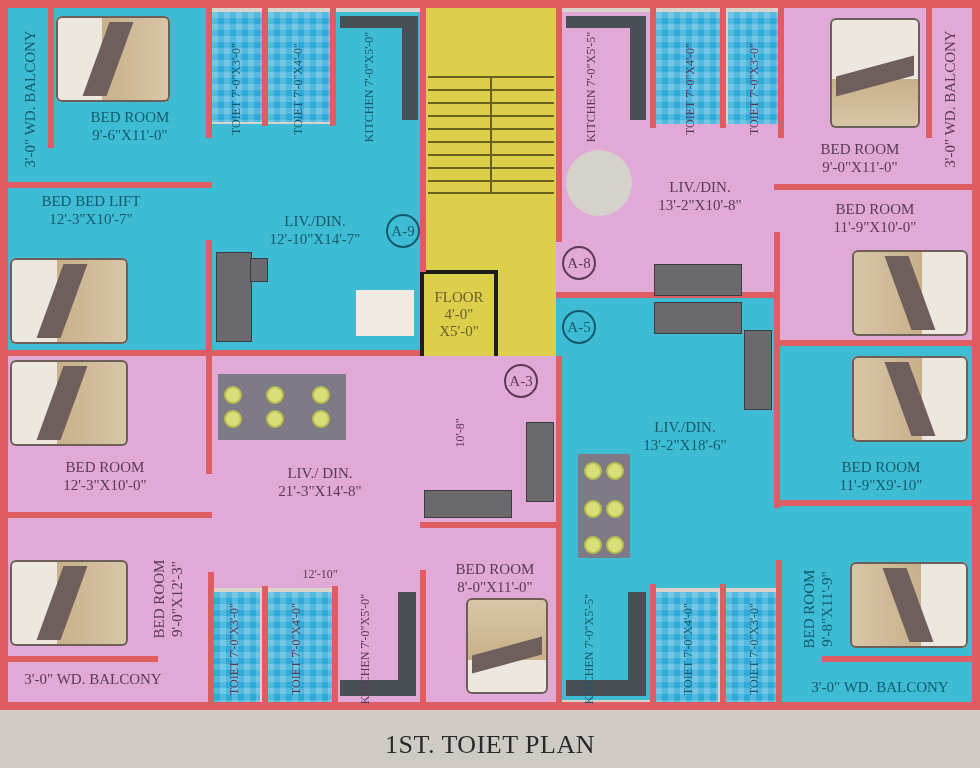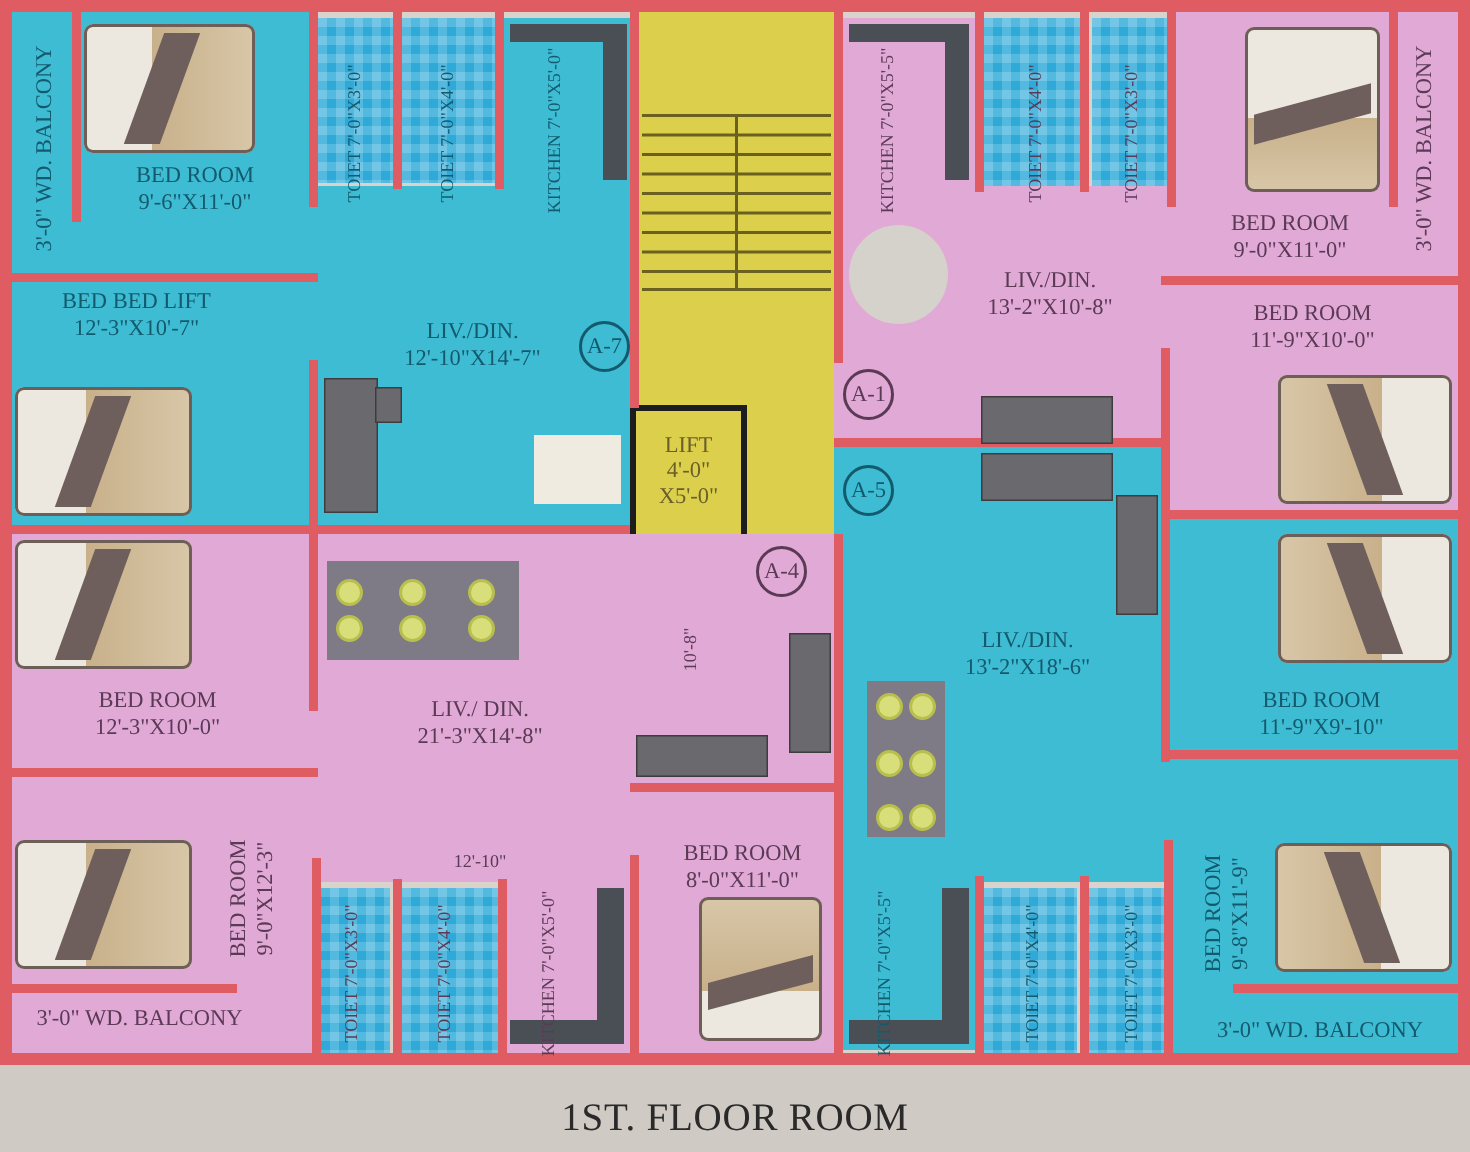--- a/index.html
+++ b/index.html
@@ -47,21 +47,21 @@
   <div class="stair-line" style="left:428px;top:102px;width:126px;"></div>
   <div class="stair-line" style="left:428px;top:115px;width:126px;"></div>
   <div class="stair-line" style="left:428px;top:128px;width:126px;"></div>
   <div class="stair-line" style="left:428px;top:141px;width:126px;"></div>
   <div class="stair-line" style="left:428px;top:154px;width:126px;"></div>
   <div class="stair-line" style="left:428px;top:167px;width:126px;"></div>
   <div class="stair-line" style="left:428px;top:180px;width:126px;"></div>
   <div class="stair-line" style="left:428px;top:192px;width:126px;"></div>
   <div style="position:absolute;left:490px;top:76px;width:2px;height:117px;background:#6a6020;"></div>
   <div class="lift" style="left:420px;top:270px;width:78px;height:90px;background:#dccf4c;"></div>
-  <div class="lbl" style="left:420px;top:288px;width:78px;color:#6a5f2a;">LIFT</div>
+  <div class="lbl" style="left:420px;top:288px;width:78px;color:#6a5f2a;">FLOOR</div>
   <div class="lbl" style="left:420px;top:305px;width:78px;color:#6a5f2a;">4'-0"</div>
   <div class="lbl" style="left:420px;top:322px;width:78px;color:#6a5f2a;">X5'-0"</div>
 
   <div class="room pink" style="left:562px;top:12px;width:88px;height:112px;"></div>
   <div class="room tile" style="left:656px;top:12px;width:64px;height:116px;"></div>
   <div class="room tile" style="left:728px;top:12px;width:52px;height:116px;"></div>
   <div class="room pink" style="left:780px;top:8px;width:150px;height:178px;"></div>
   <div class="room pink" style="left:930px;top:8px;width:42px;height:178px;"></div>
   <div class="room pink" style="left:556px;top:124px;width:224px;height:170px;"></div>
   <div class="room pink" style="left:776px;top:190px;width:196px;height:150px;"></div>
@@ -175,24 +175,24 @@
   <div class="plate" style="left:312px;top:410px;"></div>
 
   <div class="table" style="left:578px;top:454px;width:52px;height:104px;"></div>
   <div class="plate" style="left:584px;top:462px;"></div>
   <div class="plate" style="left:606px;top:462px;"></div>
   <div class="plate" style="left:584px;top:500px;"></div>
   <div class="plate" style="left:606px;top:500px;"></div>
   <div class="plate" style="left:584px;top:536px;"></div>
   <div class="plate" style="left:606px;top:536px;"></div>
 
-  <div class="circle bl" style="left:386px;top:214px;">A-7</div>
-  <div class="circle pk" style="left:562px;top:246px;">A-1</div>
+  <div class="circle bl" style="left:386px;top:214px;">A-9</div>
+  <div class="circle pk" style="left:562px;top:246px;">A-8</div>
   <div class="circle bl" style="left:562px;top:310px;">A-5</div>
-  <div class="circle pk" style="left:504px;top:364px;">A-4</div>
+  <div class="circle pk" style="left:504px;top:364px;">A-3</div>
 
   <div class="lbl t-blue vert" style="left:-50px;top:90px;width:160px;">3'-0"  WD. BALCONY</div>
   <div class="lbl t-blue" style="left:60px;top:108px;width:140px;">BED ROOM</div>
   <div class="lbl t-blue" style="left:60px;top:126px;width:140px;">9'-6"X11'-0"</div>
   <div class="lbl t-blue vert" style="left:176px;top:80px;width:120px;font-size:12px;">TOIET 7'-0"X3'-0"</div>
   <div class="lbl t-blue vert" style="left:238px;top:80px;width:120px;font-size:12px;">TOIET 7'-0"X4'-0"</div>
   <div class="lbl t-blue vert" style="left:304px;top:78px;width:130px;font-size:12px;">KITCHEN 7'-0"X5'-0"</div>
   <div class="lbl t-blue" style="left:16px;top:192px;width:150px;">BED BED LIFT</div>
   <div class="lbl t-blue" style="left:16px;top:210px;width:150px;">12'-3"X10'-7"</div>
   <div class="lbl t-blue" style="left:240px;top:212px;width:150px;">LIV./DIN.</div>
@@ -229,13 +229,13 @@
   <div class="lbl t-blue" style="left:806px;top:458px;width:150px;">BED ROOM</div>
   <div class="lbl t-blue" style="left:806px;top:476px;width:150px;">11'-9"X9'-10"</div>
   <div class="lbl t-blue vert" style="left:524px;top:640px;width:130px;font-size:12px;">KITCHEN 7'-0"X5'-5"</div>
   <div class="lbl t-blue vert" style="left:628px;top:640px;width:120px;font-size:12px;">TOIET 7'-0"X4'-0"</div>
   <div class="lbl t-blue vert" style="left:694px;top:640px;width:120px;font-size:12px;">TOIET 7'-0"X3'-0"</div>
   <div class="lbl t-blue vert" style="left:754px;top:600px;width:110px;">BED ROOM</div>
   <div class="lbl t-blue vert" style="left:772px;top:600px;width:110px;">9'-8"X11'-9"</div>
   <div class="lbl t-blue" style="left:790px;top:678px;width:180px;">3'-0"  WD. BALCONY</div>
 </div>
 
-<div class="title">1ST. FLOOR ROOM</div>
+<div class="title">1ST. TOIET PLAN</div>
 
 </body></html>

